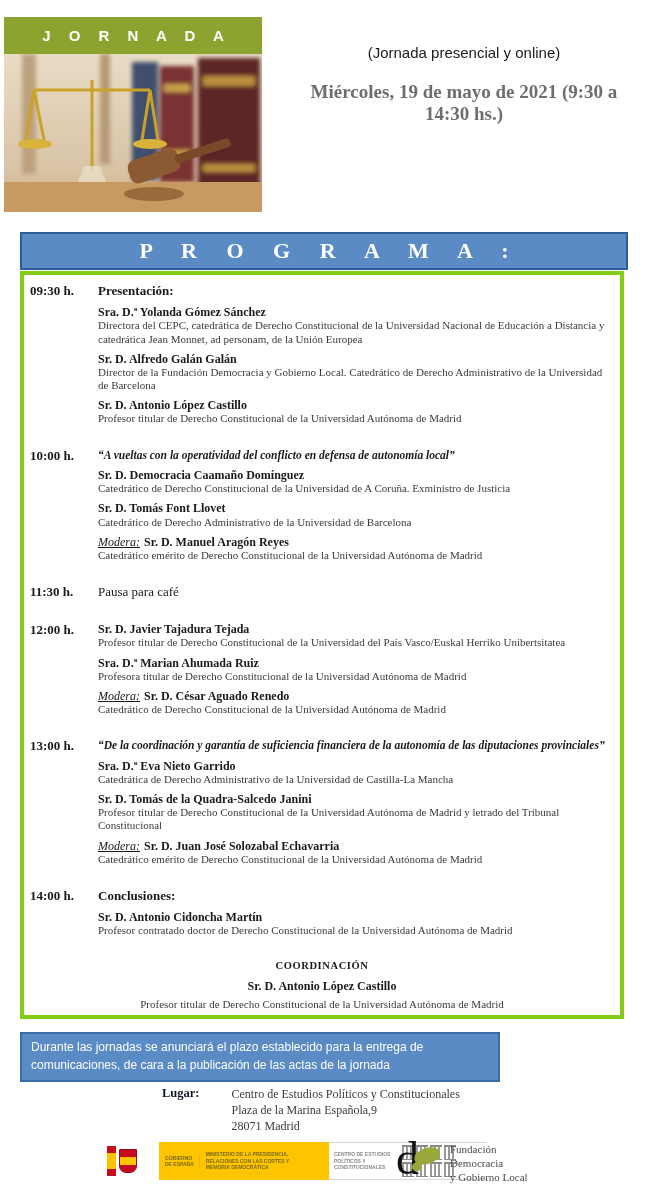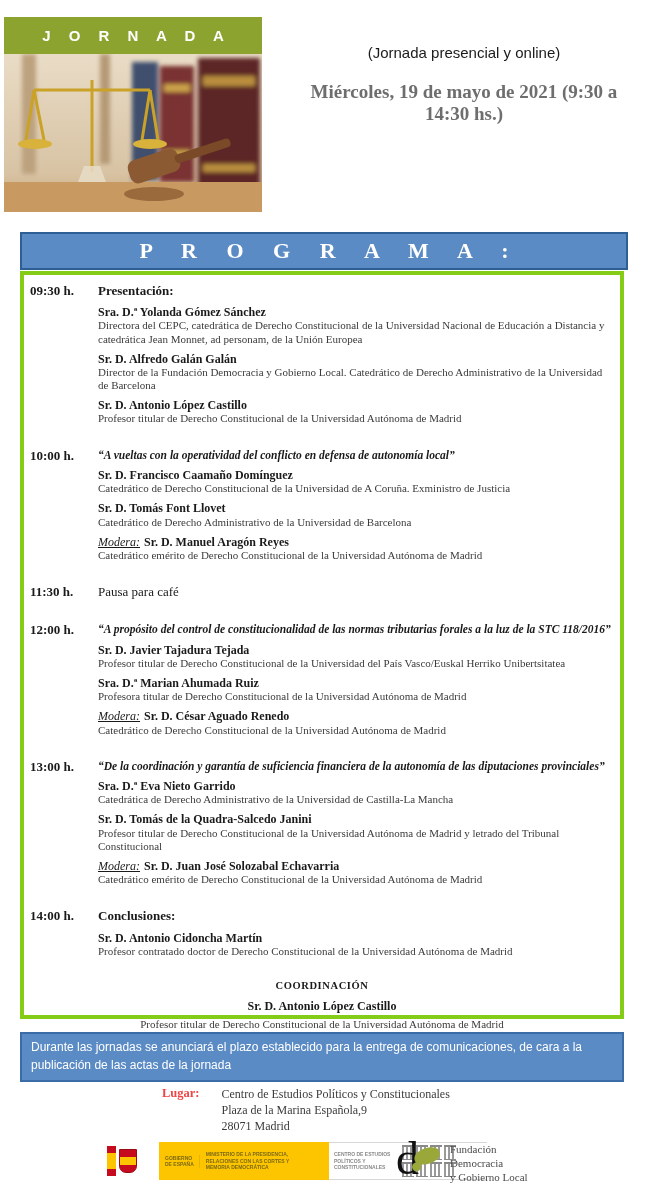--- a/index.html
+++ b/index.html
@@ -34,25 +34,25 @@
   .speaker-name{font-weight:bold;font-size:12px;line-height:1.18;color:#1a1a1a;}
   .modera{font-weight:normal;font-style:italic;text-decoration:underline;}
   .modera:not(:empty){margin-right:4px;}
   .speaker-role{font-size:11px;line-height:1.2;color:#3b3b3b;}
   .coordination{margin-top:14px;text-align:center;}
   .coord-label{font-size:10.5px;font-weight:bold;letter-spacing:0.6px;color:#1a1a1a;}
   .coord-name{margin-top:8px;font-weight:bold;font-size:12px;color:#1a1a1a;}
   .coord-role{margin-top:4px;font-size:11px;color:#3b3b3b;}
 
   
-  .notice{position:absolute;left:20px;top:1032px;width:604px;box-sizing:border-box;background:#5b8bc4;border:2px solid #3a6ca8;color:#fff;font-family:"Liberation Sans",sans-serif;font-size:12px;line-height:1.5;padding:4px 9px 6px 9px;}
+  .notice{position:absolute;left:20px;top:1032px;width:480px;box-sizing:border-box;background:#5b8bc4;border:2px solid #3a6ca8;color:#fff;font-family:"Liberation Sans",sans-serif;font-size:12px;line-height:1.5;padding:4px 9px 6px 9px;}
 
   
   .venue{position:absolute;left:162px;top:1086px;display:flex;}
-  .venue-label{font-weight:bold;font-size:12.5px;color:#ef4444;margin-right:22px;}
+  .venue-label{font-weight:bold;font-size:12.5px;color:#0f172a;margin-right:32px;}
   .venue-lines{font-size:12px;line-height:1.35;color:#3b3b3b;}
 
   
   .logos{position:absolute;left:0;top:1142px;width:648px;height:46px;}
   .gob-group{position:absolute;left:105px;top:0;display:flex;align-items:stretch;height:38px;}
   .flag-box{width:52px;background:#fff;display:flex;align-items:center;padding-left:2px;}
   .flag-bar{width:9px;height:30px;background:linear-gradient(to bottom,#c60b1e 0 22%,#ffc400 22% 78%,#c60b1e 78% 100%);}
   .shield{width:16px;height:22px;margin-left:3px;background:linear-gradient(to bottom,#c60b1e 0 30%,#ffc400 30% 70%,#c60b1e 70% 100%);border-radius:0 0 7px 7px;border:1px solid #9a0a17;}
   .yellow-box{width:158px;background:#fdc500;display:flex;align-items:center;gap:6px;padding:0 6px;}
   .gob-text{font-family:"Liberation Sans",sans-serif;font-size:5px;font-weight:bold;color:#7c6a14;line-height:1.3;white-space:pre-line;border-right:1px solid #e8b400;padding-right:5px;}
@@ -150,21 +150,21 @@
           <div class="speaker-role">Profesor titular de Derecho Constitucional de la Universidad Autónoma de Madrid</div>
         </div>
       </div>
     </div>
 
     <div class="program-item">
       <div class="time-col">10:00 h.</div>
       <div class="content-col">
         <div class="item-heading quoted">“A vueltas con la operatividad del conflicto en defensa de autonomía local”</div>
         <div class="speaker">
-          <div class="speaker-name"><span class="modera"></span><span>Sr. D. Francisco Caamaño Domínguez</span></div>
+          <div class="speaker-name"><span class="modera"></span><span>Sr. D. Democracia Caamaño Domínguez</span></div>
           <div class="speaker-role">Catedrático de Derecho Constitucional de la Universidad de A Coruña. Exministro de Justicia</div>
         </div>
         <div class="speaker">
           <div class="speaker-name"><span class="modera"></span><span>Sr. D. Tomás Font Llovet</span></div>
           <div class="speaker-role">Catedrático de Derecho Administrativo de la Universidad de Barcelona</div>
         </div>
         <div class="speaker">
           <div class="speaker-name"><span class="modera">Modera:</span><span>Sr. D. Manuel Aragón Reyes</span></div>
           <div class="speaker-role">Catedrático emérito de Derecho Constitucional de la Universidad Autónoma de Madrid</div>
         </div>
@@ -174,21 +174,20 @@
     <div class="program-item">
       <div class="time-col">11:30 h.</div>
       <div class="content-col">
         <div class="item-heading plain">Pausa para café</div>
       </div>
     </div>
 
     <div class="program-item">
       <div class="time-col">12:00 h.</div>
       <div class="content-col">
-        <div class="item-heading quoted">“A propósito del control de constitucionalidad de las normas tributarias forales a la luz de la STC 118/2016”</div>
         <div class="speaker">
           <div class="speaker-name"><span class="modera"></span><span>Sr. D. Javier Tajadura Tejada</span></div>
           <div class="speaker-role">Profesor titular de Derecho Constitucional de la Universidad del País Vasco/Euskal Herriko Unibertsitatea</div>
         </div>
         <div class="speaker">
           <div class="speaker-name"><span class="modera"></span><span>Sra. D.ª Marian Ahumada Ruiz</span></div>
           <div class="speaker-role">Profesora titular de Derecho Constitucional de la Universidad Autónoma de Madrid</div>
         </div>
         <div class="speaker">
           <div class="speaker-name"><span class="modera">Modera:</span><span>Sr. D. César Aguado Renedo</span></div>

